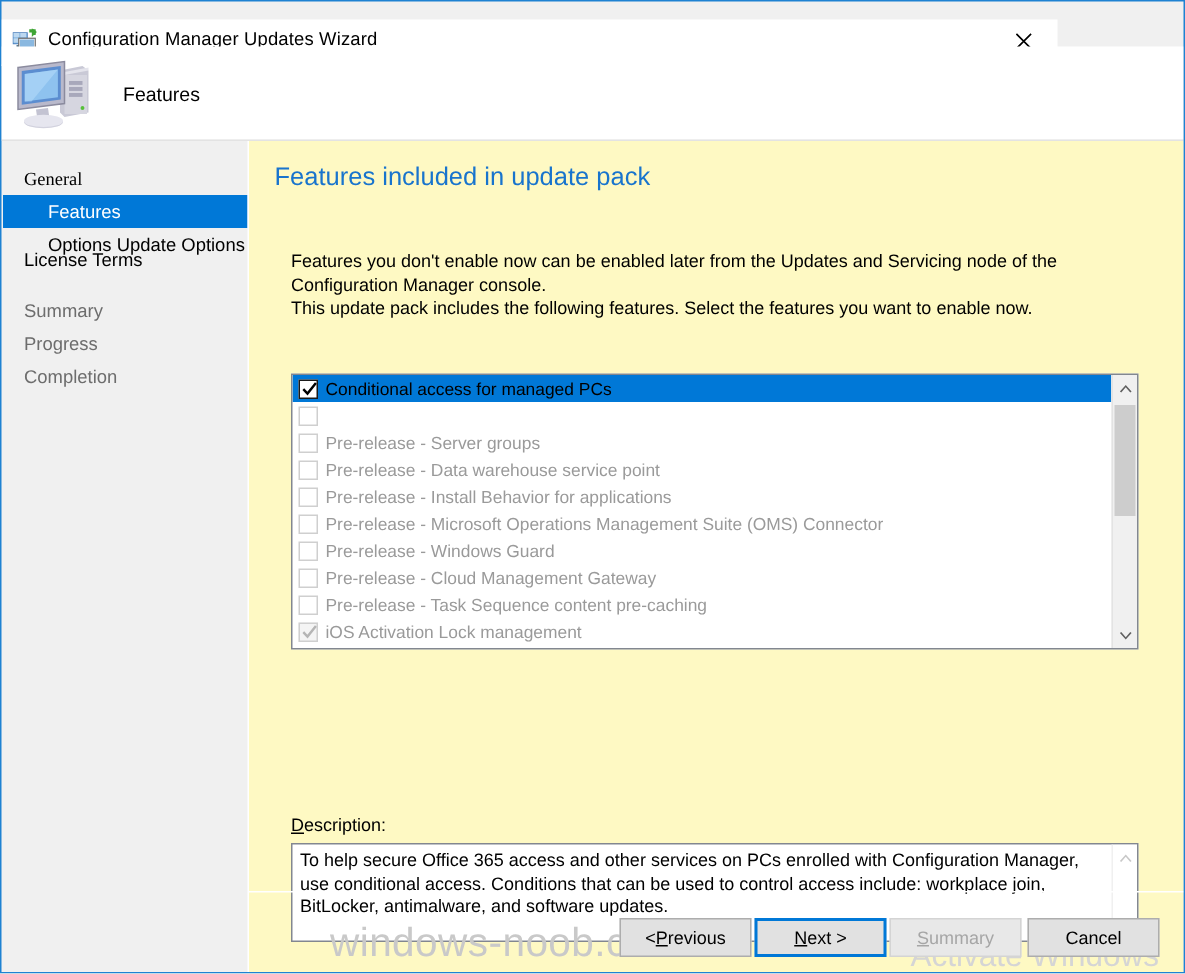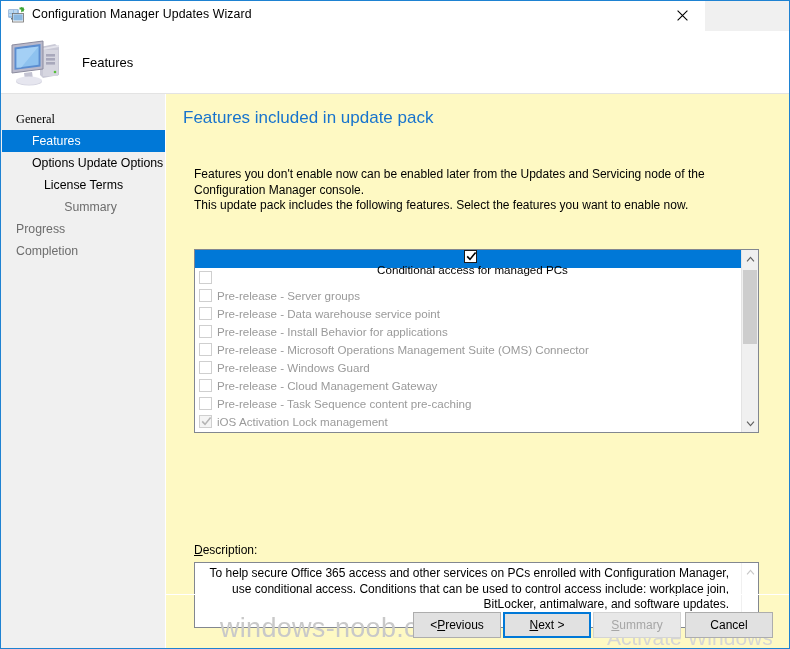--- a/index.html
+++ b/index.html
@@ -18,21 +18,21 @@
     height: 649px;
     box-sizing: border-box;
     border: 1px solid #1e82d2;
     background: #f0f0f0;
     overflow: hidden;
   }
 
   
   #titlebar {
     position: absolute;
-    left: 0; top: 0;
+    left: 0; top: 12px;
     width: 704px;
     height: 30px;
     background: #ffffff;
     border-bottom: 1px solid #ffffff;
   }
   #titlebar-icon {
     position: absolute;
     left: 7px; top: 6px;
     width: 17px; height: 17px;
   }
@@ -170,21 +170,21 @@
     padding-left: 4px;
     font-size: 11.6px;
     color: #9a9a9a;
     white-space: nowrap;
     cursor: default;
   }
   .feature-row.selected {
     background: #0078d7;
     color: #ffffff;
   }
-  .feature-row.enabled { color: #000000; flex-direction: column; }
+  .feature-row.enabled { color: #000000; }
   .feature-label { margin-left: 5px; }
 
   
   .cb {
     position: relative;
     flex: 0 0 auto;
     width: 13px;
     height: 13px;
     box-sizing: border-box;
     border: 1px solid #cfcfcf;
@@ -249,21 +249,20 @@
     background: #ffffff;
     overflow: hidden;
   }
   #description-text {
     position: absolute;
     left: 5px; top: 3px;
     width: 529px;
     font-size: 12px;
     color: #000000;
     line-height: 15.5px;
-    text-align: right;
   }
   #desc-scrollbar {
     position: absolute;
     right: 0; top: 0;
     width: 17px;
     height: 64px;
     background: #ffffff;
     border-left: 1px solid #f0f0f0;
     box-sizing: border-box;
   }
@@ -385,24 +384,24 @@
   <div id="sidebar">
       <div class="nav-item nav-level-0" style="top: 14px; font-family: Liberation Serif, serif;">
         <span class="nav-label">General</span>
       </div>
       <div class="nav-item nav-level-1 selected" style="top: 36px;">
         <span class="nav-label">Features</span>
       </div>
       <div class="nav-item nav-level-1" style="top: 58px;">
         <span class="nav-label">Options Update Options</span>
       </div>
-      <div class="nav-item nav-level-0" style="top: 80px; padding-left: 28px;">
+      <div class="nav-item nav-level-0" style="top: 68px;">
         <span class="nav-label">License Terms</span>
       </div>
-      <div class="nav-item nav-level-0 disabled" style="top: 102px; justify-content: center;">
+      <div class="nav-item nav-level-0 disabled" style="top: 102px;">
         <span class="nav-label">Summary</span>
       </div>
       <div class="nav-item nav-level-0 disabled" style="top: 124px;">
         <span class="nav-label">Progress</span>
       </div>
       <div class="nav-item nav-level-0 disabled" style="top: 146px;">
         <span class="nav-label">Completion</span>
       </div>
     </div>
   <div id="sidebar-divider"></div>

